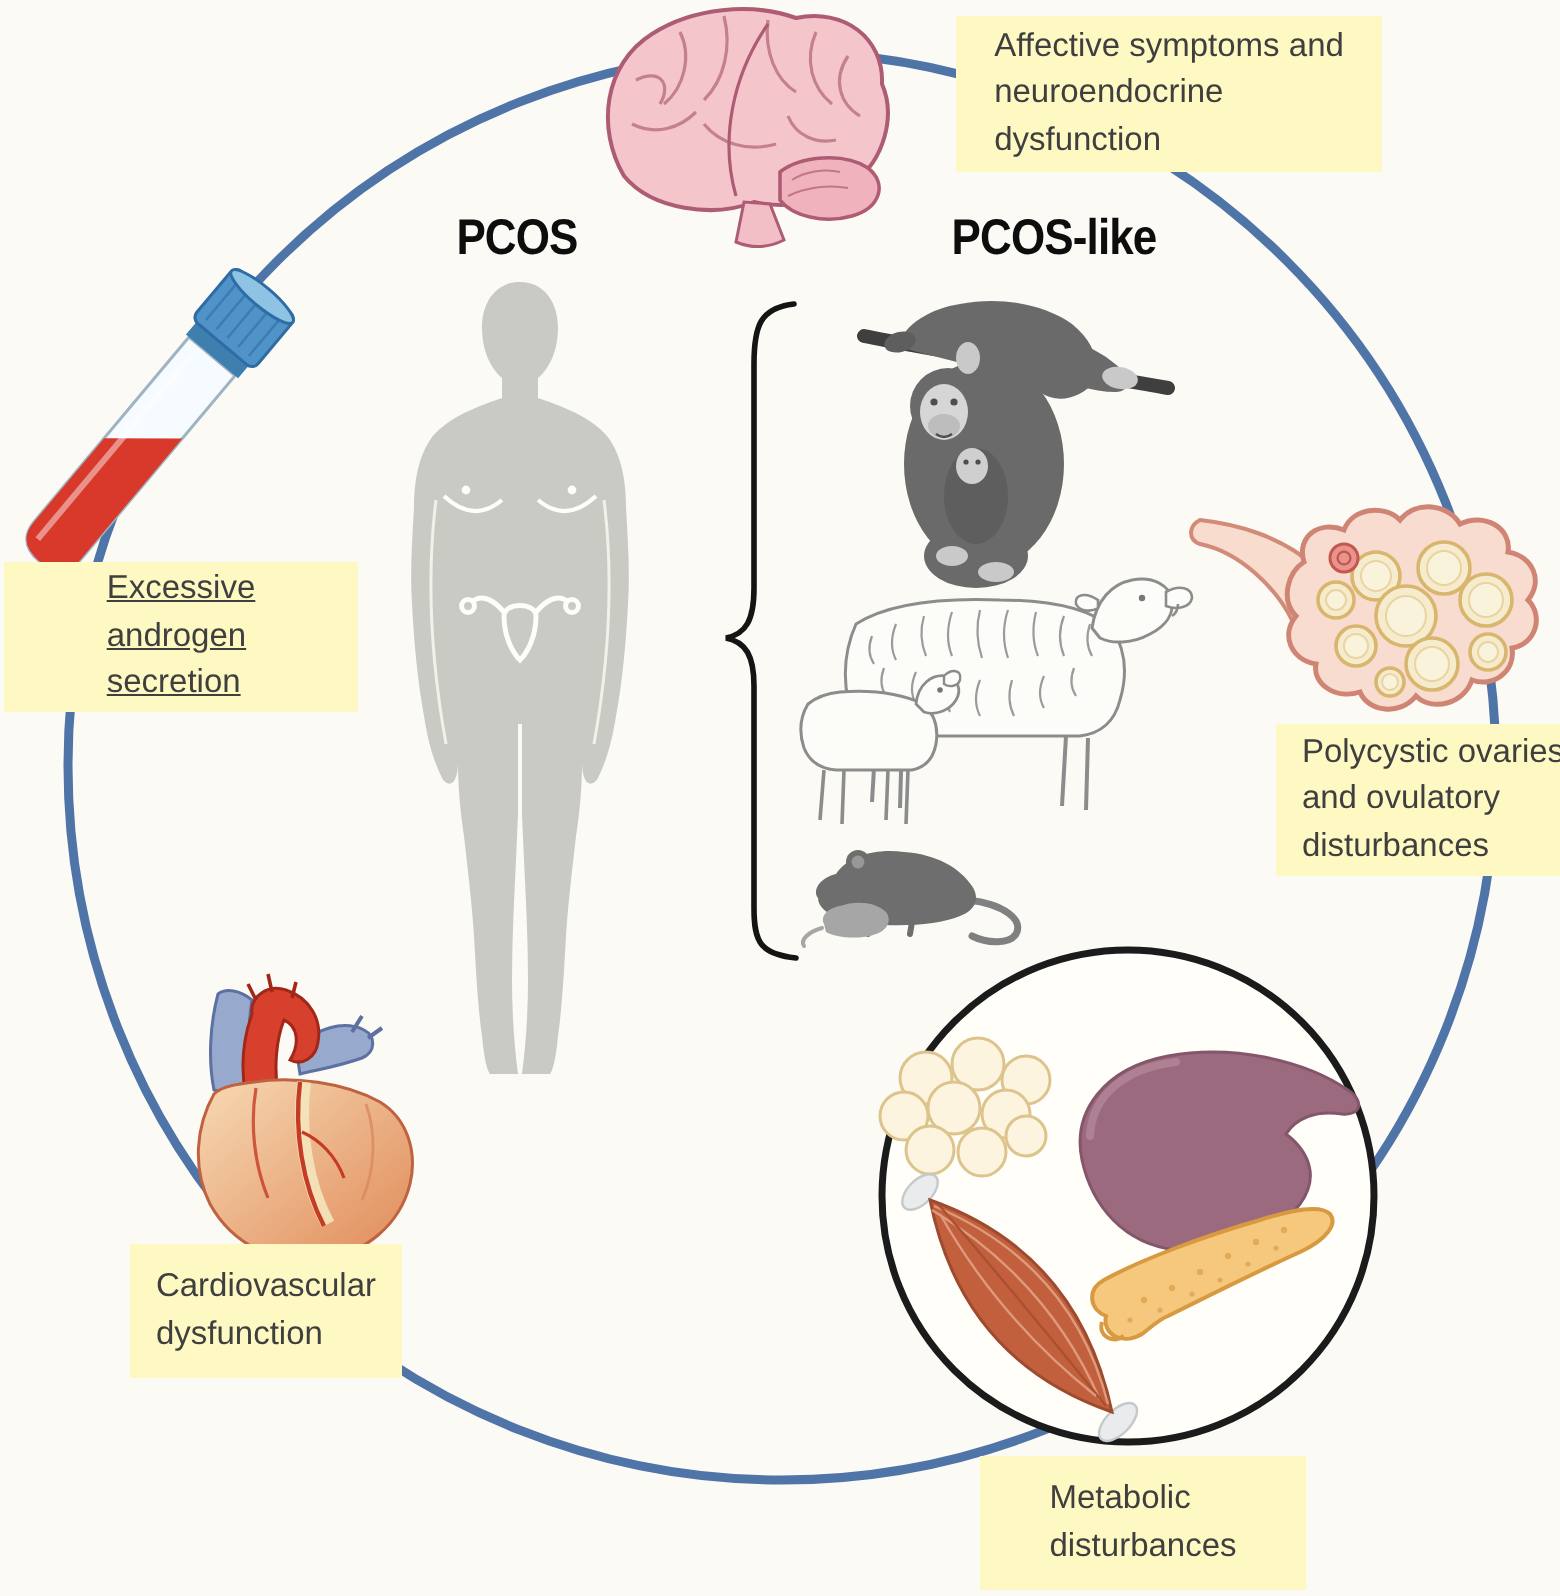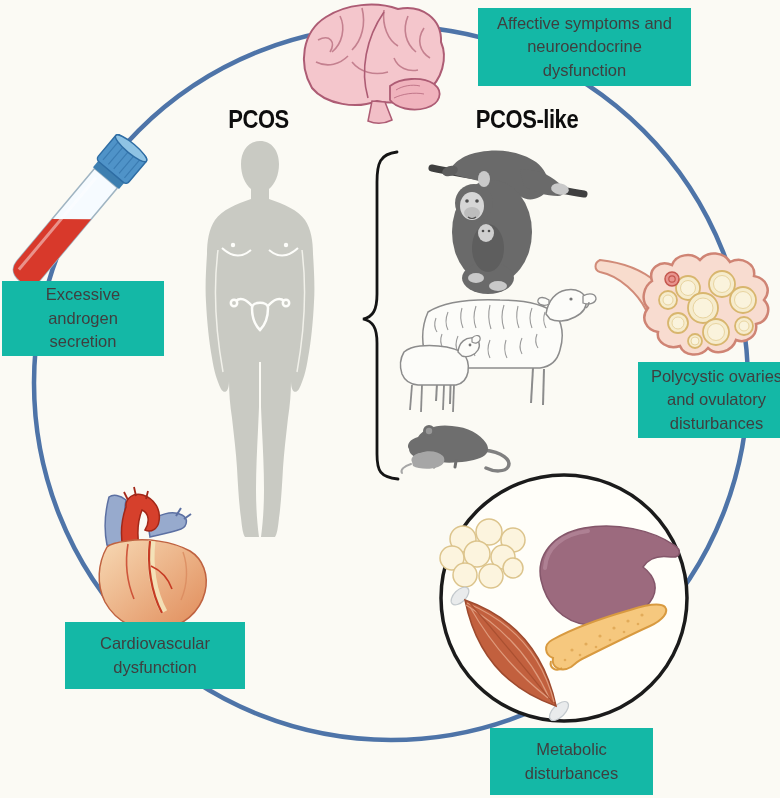--- a/index.html
+++ b/index.html
@@ -1,20 +1,20 @@
 <!DOCTYPE html>
 <html><head>
 <meta charset="utf-8">
 <style>
   html,body{margin:0;padding:0;}
   .stage{position:relative;width:780px;height:798px;background:#fbfaf4;overflow:hidden;
          font-family:"Liberation Sans", sans-serif;}
   .stage svg{position:absolute;left:0;top:0;}
-  .label-box{position:absolute;background:#14b8a6;color:#3f3f3f;font-size:16.5px;line-height:1.42;
-             text-align:center;display:flex;align-items:center;justify-content:center;
+  .label-box{position:absolute;background:#fef9c3;color:#3f3f3f;font-size:16.5px;line-height:1.42;
+             text-align:left;display:flex;align-items:center;justify-content:center;
              white-space:pre-line;z-index:5;}
   .heading{position:absolute;font-weight:bold;font-size:25px;color:#0d0d0d;z-index:5;
            text-align:center;transform:scaleX(.88);letter-spacing:-0.5px;}
 </style>
 </head>
 <body>
 
 <div class="stage">
 
 <svg width="780" height="798" viewBox="0 0 780 798">
@@ -272,24 +272,24 @@
     </g>
   </g>
 </svg>
 
 <div class="heading" style="left:216px;top:105px;width:85px;">PCOS</div>
 <div class="heading" style="left:462px;top:105px;width:130px;">PCOS-like</div>
 
 <div class="label-box" style="left:478px;top:8px;width:213px;height:78px;">Affective symptoms and
 neuroendocrine
 dysfunction</div>
-<div class="label-box" style="left:2px;top:281px;width:162px;height:75px;">Excessive
+<div class="label-box" style="left:2px;top:281px;width:177px;height:75px;text-decoration:underline;">Excessive
 androgen
 secretion</div>
 <div class="label-box" style="left:612px;top:362px;width:157px;height:76px;margin-left:26px;">Polycystic ovaries
 and ovulatory
 disturbances</div>
-<div class="label-box" style="left:65px;top:622px;width:180px;height:67px;">Cardiovascular
+<div class="label-box" style="left:65px;top:622px;width:136px;height:67px;">Cardiovascular
 dysfunction</div>
 <div class="label-box" style="left:490px;top:728px;width:163px;height:67px;">Metabolic
 disturbances</div>
 
 </div>
 
 </body></html>

